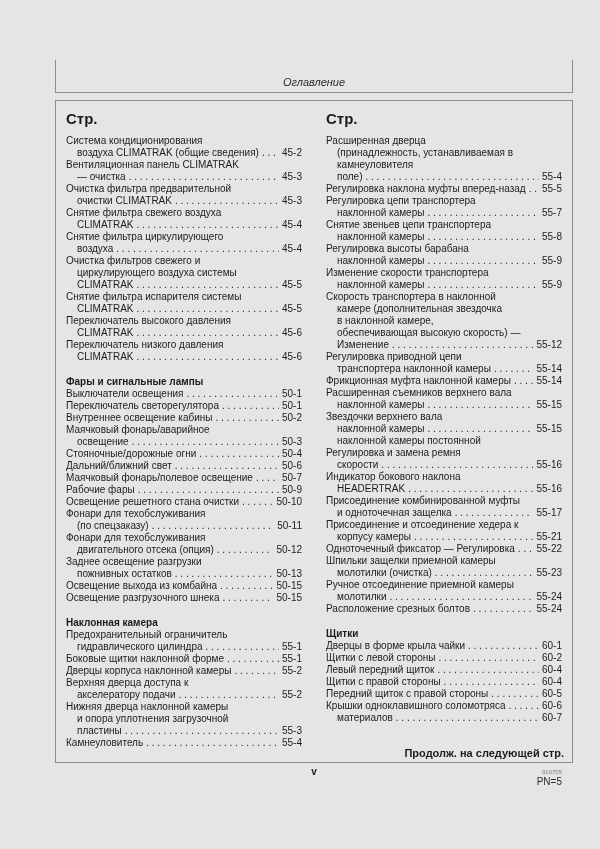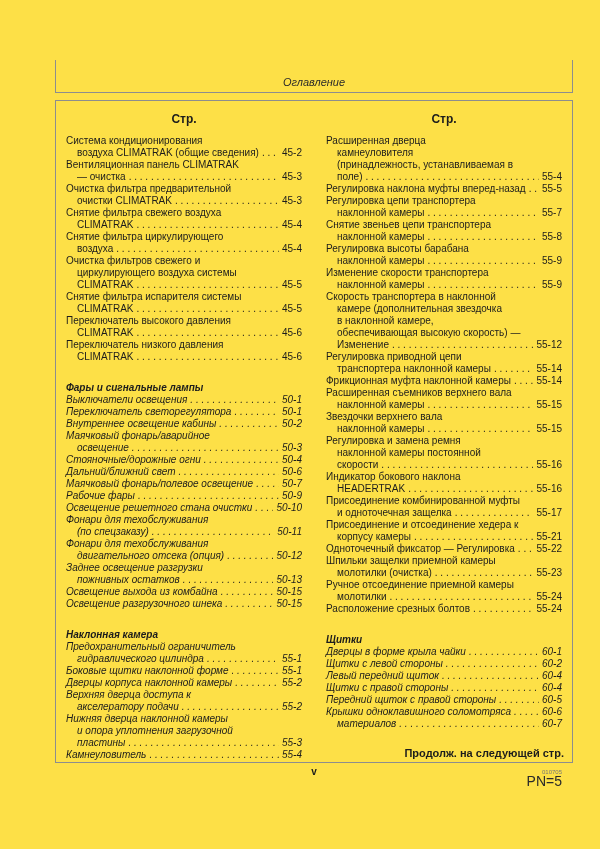--- a/index.html
+++ b/index.html
@@ -1,17 +1,17 @@
 <!DOCTYPE html>
 <html><head>
 <meta charset="utf-8">
 <style>
   html,body { margin:0; padding:0; background:#ffffff; }
   .page {
-    position:relative; width:600px; height:849px; background:#fde047;
+    position:relative; width:600px; height:849px; background:#e5e5e5;
     font-family:"Liberation Sans", sans-serif; color:#1c1c1c;
     overflow:hidden;
   }
   .header-box {
     position:absolute; left:55px; top:60px; width:518px; height:33px;
     border-left:1px solid #8d8d8d; border-right:1px solid #8d8d8d;
     border-bottom:1px solid #8d8d8d; box-sizing:border-box;
   }
   .header-title {
     position:absolute; bottom:4px; left:0; width:100%;
@@ -19,23 +19,23 @@
   }
   .content-box {
     position:absolute; left:55px; top:100px; width:518px; height:663px;
     border:1px solid #8d8d8d; box-sizing:border-box; position:absolute;
   }
   .columns {
     display:flex; gap:24px; padding:8px 10px 14px 10px; box-sizing:border-box;
     height:100%; overflow:hidden;
   }
   .col { flex:1 1 0; min-width:0; font-size:10px; line-height:12px; }
-  .str-label { text-align:center; font-size:12px; font-weight:bold; margin:4px 0 10px 0; }
+  .str-label { text-align:left; font-size:15px; font-weight:bold; margin:4px 0 10px 0; }
   .sec { margin-top:0; }
-  .sec + .sec { margin-top:19px;font-style:italic; }
+  .sec + .sec { margin-top:13px; }
   .heading { font-weight:bold; }
   .entry { margin:0; }
   .line { display:block; white-space:nowrap; }
   .cont { padding-left:11px; }
   .lastline { display:flex; align-items:center; }
   .lastline .txt { flex:0 0 auto; white-space:nowrap; }
   .dots { flex:1 1 auto; min-width:0; overflow:hidden; white-space:nowrap; margin:0 3px 0 3px; }
   .dots::after {
     content:". . . . . . . . . . . . . . . . . . . . . . . . . . . . . . . . . . . . . . . . . . . . . . . . . . . .";
   }
@@ -45,21 +45,21 @@
     font-size:11px; font-weight:bold;
   }
   .page-number {
     position:absolute; left:55px; top:766px; width:518px;
     text-align:center; font-weight:bold; font-size:10px;
   }
   .footer-codes {
     position:absolute; right:38px; top:768px; text-align:right;
   }
   .code-small { font-size:6px; color:#777; line-height:8px; }
-  .pn { font-size:14px; color:#2a2a2a; line-height:11px; }
+  .pn { font-size:10px; color:#2a2a2a; line-height:11px; }
 </style>
 </head>
 <body>
 
 <div class="page">
 
   <div class="header-box">
     <div class="header-title">Оглавление</div>
   </div>
 
@@ -298,22 +298,22 @@
               </div>
             </div>
           </div>
       </div>
       <div class="col">
         <div class="str-label">Стр.</div>
         <div id="col-right">
             <div class="sec">
               <div class="entry">
                 <div class="line">Расширенная дверца</div>
+                <div class="line cont">(принадлежность, устанавливаемая в</div>
                 <div class="line cont">камнеуловителя</div>
-                <div class="line cont">(принадлежность, устанавливаемая в</div>
                 <div class="line cont lastline">
                   <span class="txt">поле)</span>
                   <span class="dots"></span>
                   <span class="pg">55-4</span>
                 </div>
               </div>
               <div class="entry">
                 <div class="line lastline">
                   <span class="txt">Регулировка наклона муфты вперед-назад</span>
                   <span class="dots"></span>
@@ -388,22 +388,22 @@
               </div>
               <div class="entry">
                 <div class="line">Звездочки верхнего вала</div>
                 <div class="line cont lastline">
                   <span class="txt">наклонной камеры</span>
                   <span class="dots"></span>
                   <span class="pg">55-15</span>
                 </div>
               </div>
               <div class="entry">
+                <div class="line cont">наклонной камеры постоянной</div>
                 <div class="line">Регулировка и замена ремня</div>
-                <div class="line cont">наклонной камеры постоянной</div>
                 <div class="line cont lastline">
                   <span class="txt">скорости</span>
                   <span class="dots"></span>
                   <span class="pg">55-16</span>
                 </div>
               </div>
               <div class="entry">
                 <div class="line">Индикатор бокового наклона</div>
                 <div class="line cont lastline">
                   <span class="txt">HEADERTRAK</span>

